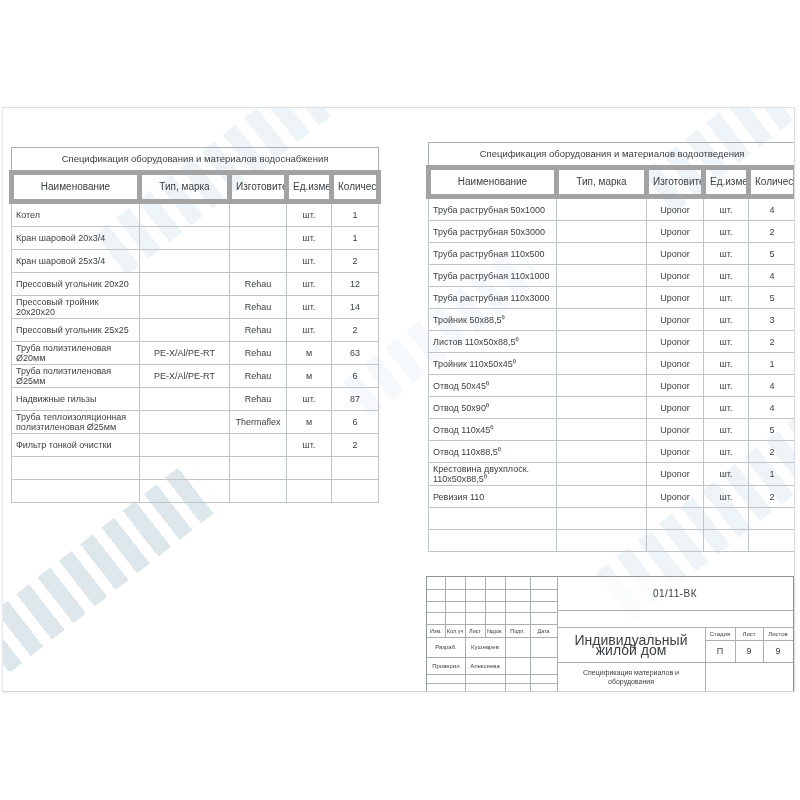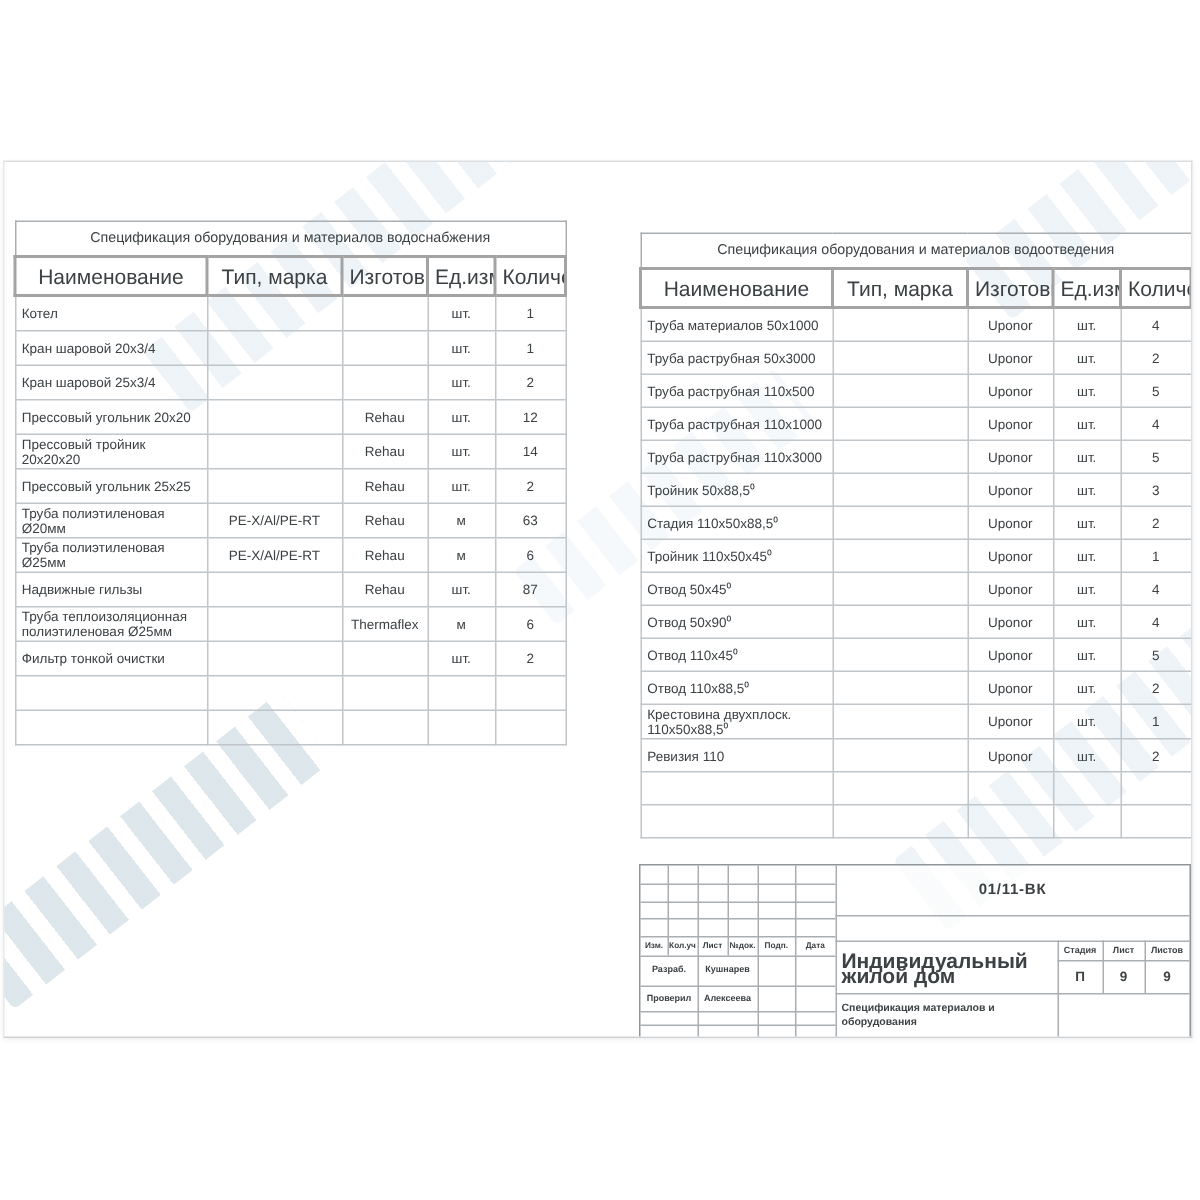--- a/index.html
+++ b/index.html
@@ -19,31 +19,31 @@
       opacity:.55;border-radius:4px;}
   .wm.dark{background:repeating-linear-gradient(90deg, rgba(168,192,205,0.6) 0 16px, rgba(255,255,255,0) 16px 27px);opacity:.65;}
   
   table.spec{position:absolute;border-collapse:collapse;table-layout:fixed;width:367px;
     border:1px solid #8f9599;background:transparent;}
   table.spec th, table.spec td{
     border:1px solid #c0c5c9;font-weight:normal;font-size:9px;line-height:10px;
     padding:1px 4px;color:#3c4144;overflow:hidden;
   }
   table.spec tr.t-title th{height:20px;font-size:9.5px;text-align:center;border:1px solid #a9aeb2;}
-  table.spec tr.t-head th{height:22px;font-size:14px;text-align:center;border:2px solid #a3a3a3;}
+  table.spec tr.t-head th{height:22px;font-size:10px;text-align:center;border:5px solid #a3a3a3;}
   table.spec td{height:19px;}
   table.spec td.c0{text-align:left;}
   table.spec td.c1, table.spec td.c2, table.spec td.c3, table.spec td.c4{text-align:center;}
   #tbl-left td{height:20px;}
   
   .tb{position:absolute;left:423px;top:468px;width:366px;height:115px;border:1px solid #8f9599;background:rgba(255,255,255,.7);}
   .tb .hl,.tb .vl{position:absolute;background:#a9aeb2;}
   .tb .hl{height:1px;}
   .tb .vl{width:1px;}
-  .tb .txt{position:absolute;display:flex;align-items:center;justify-content:center;color:#3c4144;font-weight:bold;}
+  .tb .txt{position:absolute;display:flex;align-items:center;justify-content:center;text-align:center;color:#3c4144;}
 </style>
 </head>
 <body>
 
 <div class="sheet">
 
   <div class="wm" style="left:70px;top:10px;width:360px;height:52px;"></div>
   <div class="wm dark" style="left:-40px;top:430px;width:270px;height:58px;"></div>
   <div class="wm" style="left:580px;top:370px;width:290px;height:60px;"></div>
   <div class="wm" style="left:630px;top:-15px;width:240px;height:52px;"></div>
@@ -157,21 +157,21 @@
         <tr>
           <td class="c0"></td>
           <td class="c1"></td>
           <td class="c2"></td>
           <td class="c3"></td>
           <td class="c4"></td>
         </tr>
       </tbody>
   </table>
 
-  <table class="spec" id="tbl-right" style="left:423px;top:47px;">
+  <table class="spec" id="tbl-right" style="left:423px;top:34px;">
     <colgroup>
       <col style="width:128px">
         <col style="width:90px">
         <col style="width:57px">
         <col style="width:45px">
         <col style="width:47px">
     </colgroup>
     <thead>
       <tr class="t-title">
         <th colspan="5">Спецификация оборудования и материалов водоотведения</th>
@@ -179,21 +179,21 @@
       <tr class="t-head">
         <th>Наименование</th>
         <th>Тип, марка</th>
         <th>Изготовитель</th>
         <th>Ед.измерения</th>
         <th>Количество</th>
       </tr>
     </thead>
     <tbody>
         <tr>
-          <td class="c0">Труба материалов 50x1000</td>
+          <td class="c0">Труба раструбная 50x1000</td>
           <td class="c1"></td>
           <td class="c2">Uponor</td>
           <td class="c3">шт.</td>
           <td class="c4">4</td>
         </tr>
         <tr>
           <td class="c0">Труба раструбная 50x3000</td>
           <td class="c1"></td>
           <td class="c2">Uponor</td>
           <td class="c3">шт.</td>
@@ -221,21 +221,21 @@
           <td class="c4">5</td>
         </tr>
         <tr>
           <td class="c0">Тройник 50x88,5⁰</td>
           <td class="c1"></td>
           <td class="c2">Uponor</td>
           <td class="c3">шт.</td>
           <td class="c4">3</td>
         </tr>
         <tr>
-          <td class="c0">Стадия 110x50x88,5⁰</td>
+          <td class="c0">Листов 110x50x88,5⁰</td>
           <td class="c1"></td>
           <td class="c2">Uponor</td>
           <td class="c3">шт.</td>
           <td class="c4">2</td>
         </tr>
         <tr>
           <td class="c0">Тройник 110x50x45⁰</td>
           <td class="c1"></td>
           <td class="c2">Uponor</td>
           <td class="c3">шт.</td>

